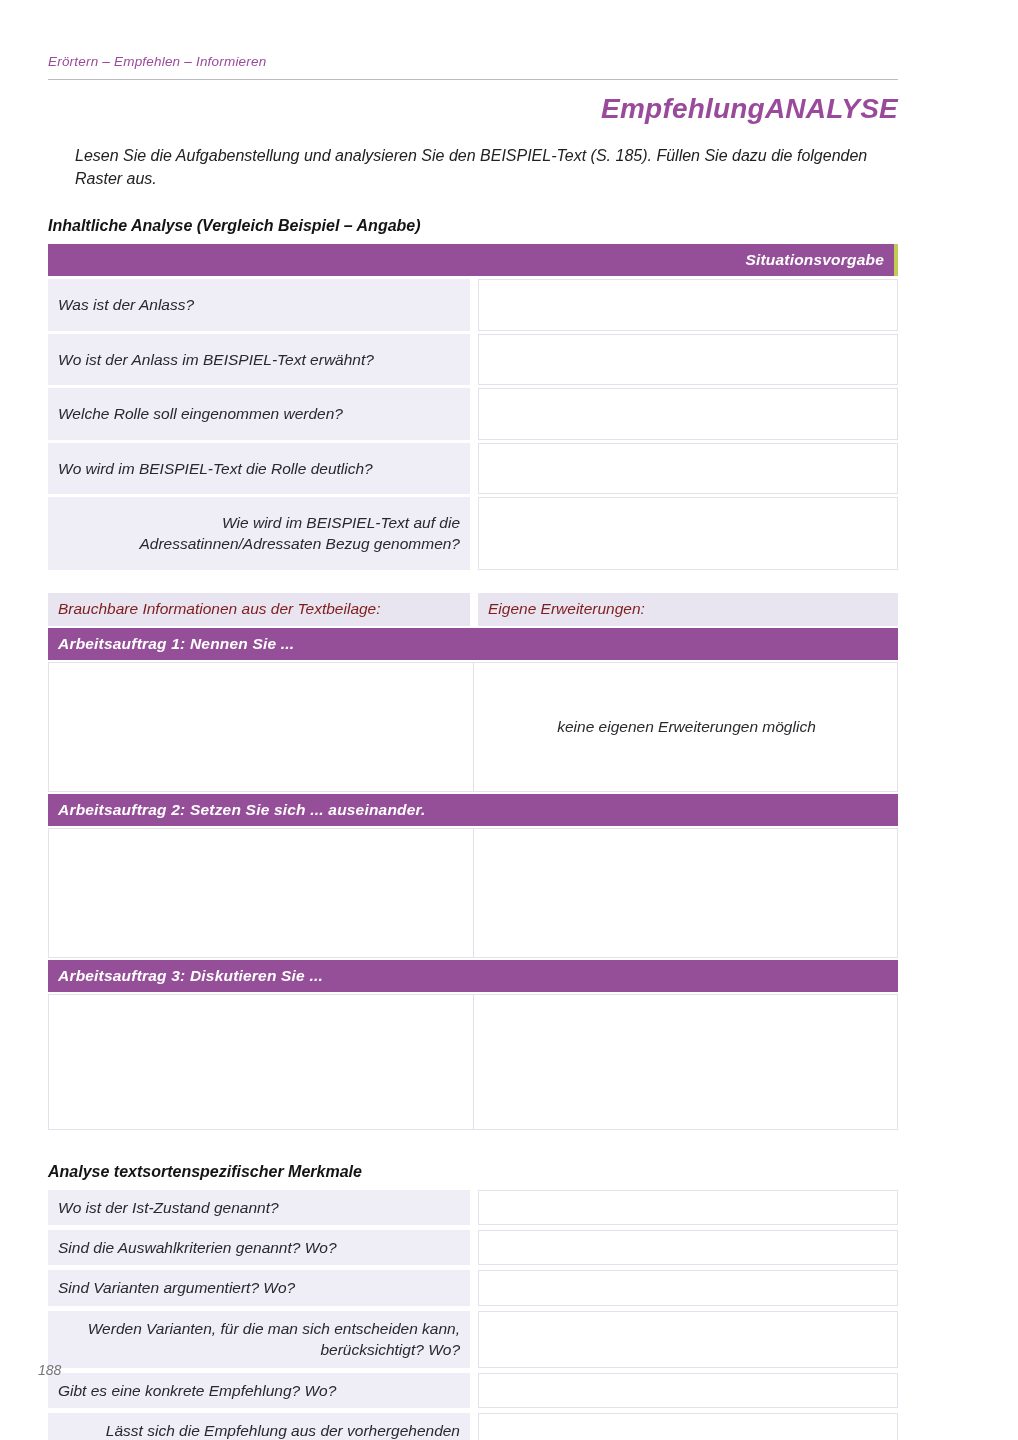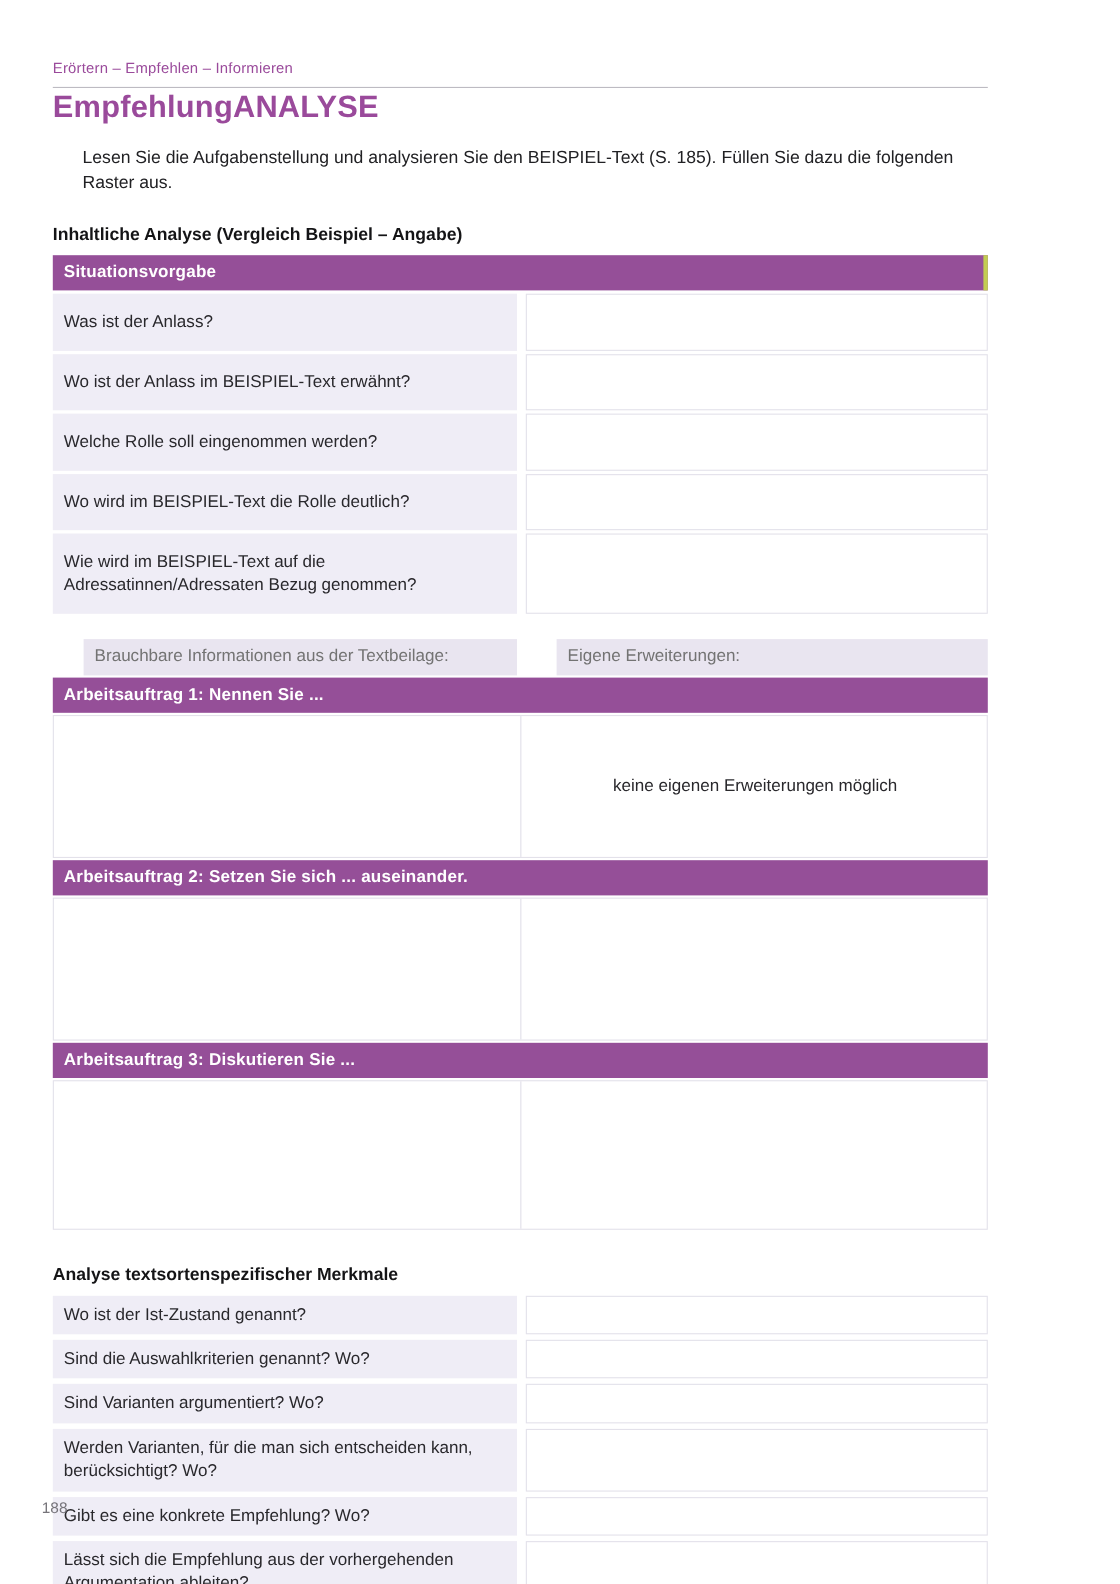--- a/index.html
+++ b/index.html
@@ -4,42 +4,43 @@
 <style>
   * { margin: 0; padding: 0; box-sizing: border-box; }
   html, body { background: #ffffff; }
   body { font-family: "Liberation Sans", sans-serif; }
   .page {
     position: relative;
     width: 1018px;
     height: 1440px;
     background: #ffffff;
     overflow: hidden;
+    font-style: italic;
   }
   .content {
     position: absolute;
     left: 48px;
     top: 0;
     width: 850px;
   }
   .breadcrumb {
     padding-top: 54px;
     font-size: 13.5px;
     letter-spacing: 0.2px;
     color: #9a4a9b;
   }
   .rule {
     margin-top: 10px;
     border: none;
     border-top: 1.5px solid #bdbbc2;
   }
   .title-row {
-    margin-top: 1px;
-    display: flex;
-    justify-content: flex-start;
+    margin-top: 13px;
+    display: flex;
+    justify-content: flex-end;
     align-items: baseline;
   }
   .title-row h1 {
     font-size: 28px;
     font-weight: bold;
     color: #9a4a9b;
     letter-spacing: 0.2px;
   }
   .intro {
     margin-top: 20px;
@@ -51,21 +52,21 @@
   }
   .section-heading {
     font-size: 16px;
     font-weight: bold;
     color: #141416;
   }
   .sh1 { margin-top: 27px; }
   .sh2 { margin-top: 33px; }
 
   
-  .qa-table { margin-top: 9px; }
+  .qa-table { margin-top: 9px; text-align: right; }
   .qa-row {
     display: grid;
     grid-template-columns: 422px 8px 420px;
     margin-top: 3px;
   }
   .q-cell {
     background: #efedf6;
     padding: 15px 10px;
     font-size: 15.5px;
     line-height: 1.38;
@@ -98,26 +99,25 @@
 
   
   .t2 { margin-top: 23px; }
   .t2-colheads {
     display: grid;
     grid-template-columns: 422px 8px 420px;
   }
   .t2-colhead {
     background: #e9e5f0;
     font-size: 15.5px;
-    color: #737373;
+    color: #7f1d1d;
     padding: 6px 10px;
     min-height: 33px;
     display: flex;
     align-items: center;
-    margin-left: 28px;
   }
   .t2 .bar { margin-top: 2px; }
   .work-row {
     margin-top: 2px;
     display: grid;
     grid-template-columns: 425px 425px;
     border: 1px solid #e3e1ea;
     background: #ffffff;
   }
   .work-left { border-right: 1px solid #e0dee8; }

